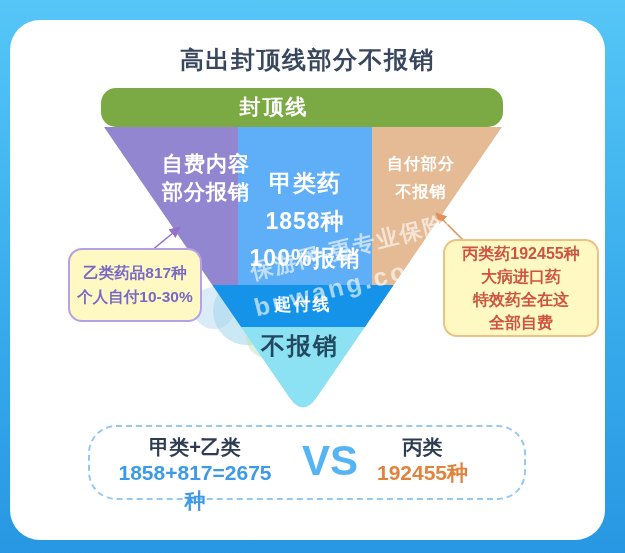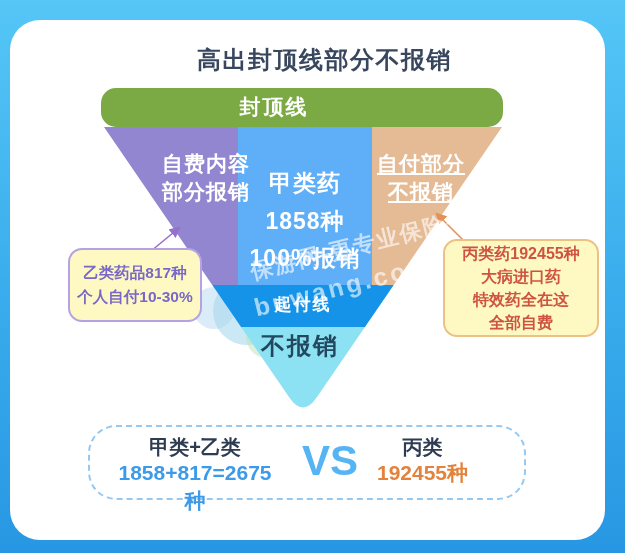--- a/index.html
+++ b/index.html
@@ -10,29 +10,29 @@
     position:relative;
   }
   .stage{position:absolute;inset:0;}
   .card{
     position:absolute;left:10px;top:20px;width:595px;height:520px;
     background:#ffffff;border-radius:30px;
   }
   .abs{position:absolute;}
   .title{
     left:0;top:24px;width:595px;text-align:center;
-    font-size:24px;font-weight:bold;color:#39475E;letter-spacing:1.5px;padding-left:17px;
+    font-size:24px;font-weight:bold;color:#39475E;letter-spacing:1.5px;
   }
   .shapes{position:absolute;left:-10px;top:-20px;width:625px;height:553px;}
   .ovl{position:absolute;text-align:center;}
   .white{color:#ffffff;font-weight:bold;}
   .cap-label{left:91px;top:76px;width:346px;font-size:21px;line-height:22px;letter-spacing:2px;}
   .left-sec{left:116px;top:130px;width:160px;font-size:21px;line-height:28px;letter-spacing:1px;}
   .mid-sec{left:228px;top:145px;width:134px;font-size:23px;line-height:37.5px;letter-spacing:1px;}
-  .right-sec{left:341px;top:130px;width:140px;font-size:21px;line-height:28px;letter-spacing:1px;text-decoration:underline;}
+  .right-sec{left:341px;top:130px;width:140px;font-size:16px;line-height:28px;letter-spacing:1px;}
   .deduct-label{left:190px;top:274px;width:206px;font-size:17px;line-height:22px;letter-spacing:2px;}
   .noreimb-label{left:217px;top:313px;width:146px;font-size:24px;line-height:26px;color:#21485F;font-weight:bold;letter-spacing:2px;}
   .callout{
     position:absolute;background:#fef9c3;border-radius:14px;
     display:flex;flex-direction:column;justify-content:center;align-items:center;
     text-align:center;font-weight:bold;
   }
   .callout-left{
     left:26px;top:228px;width:130px;height:70px;
     border:2px solid #B4A2E3;color:#7A68C8;font-size:15.5px;line-height:24px;margin-left:32px;

